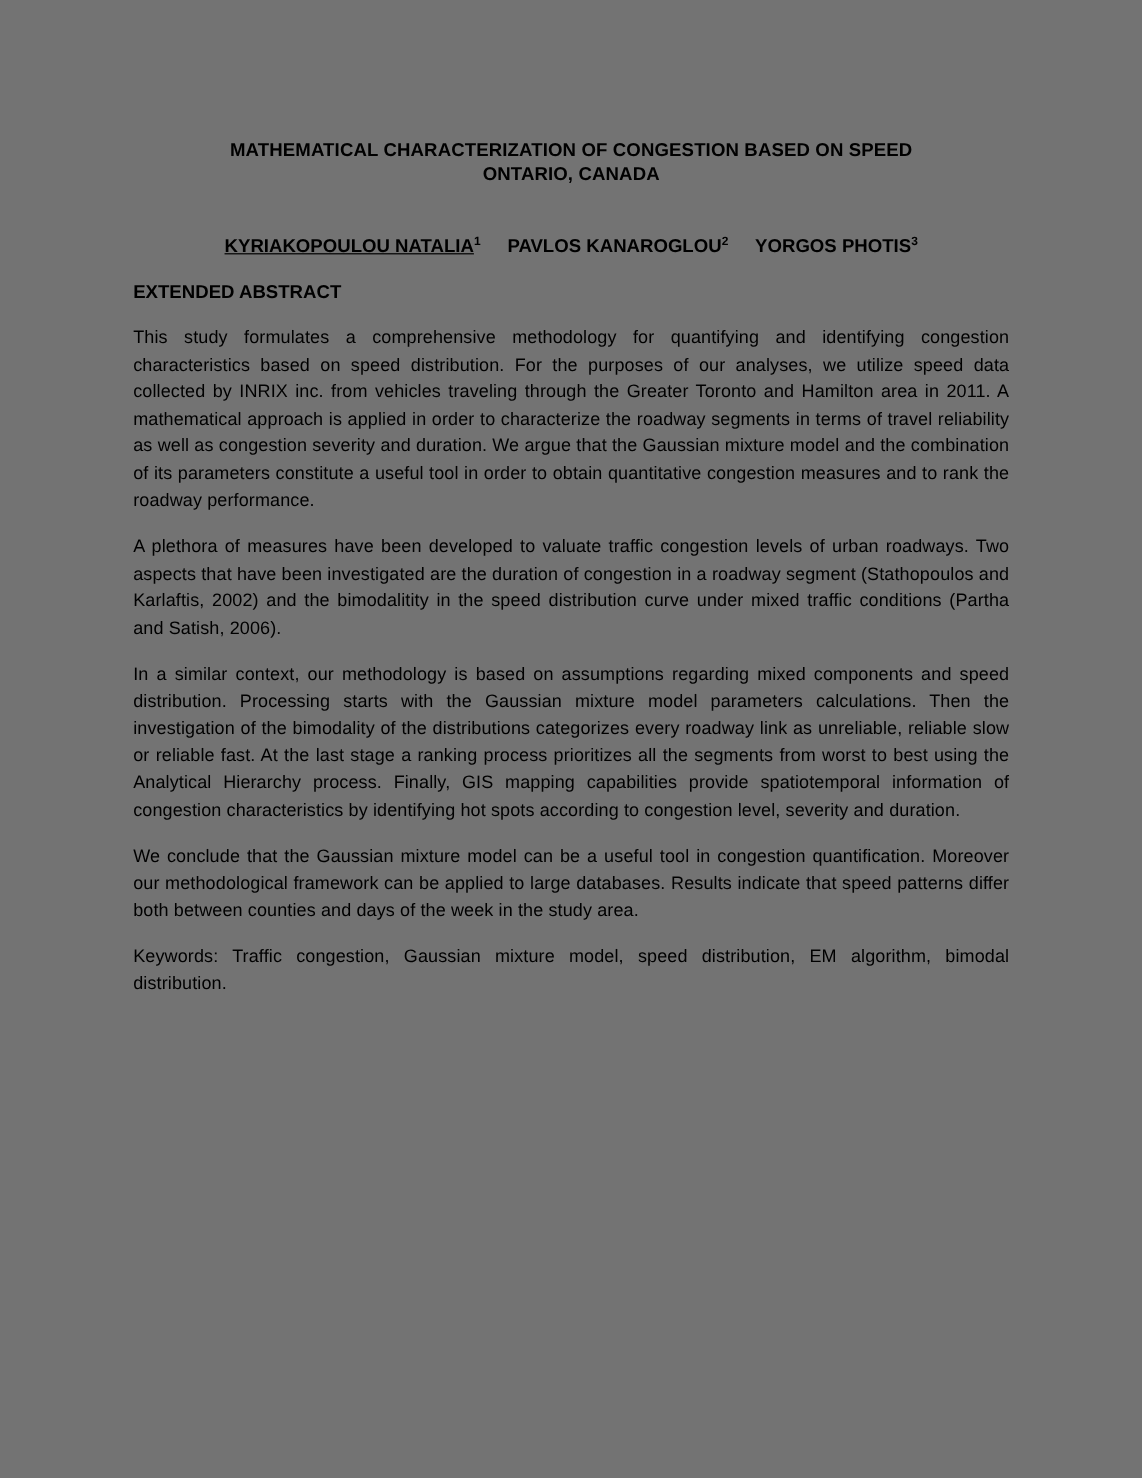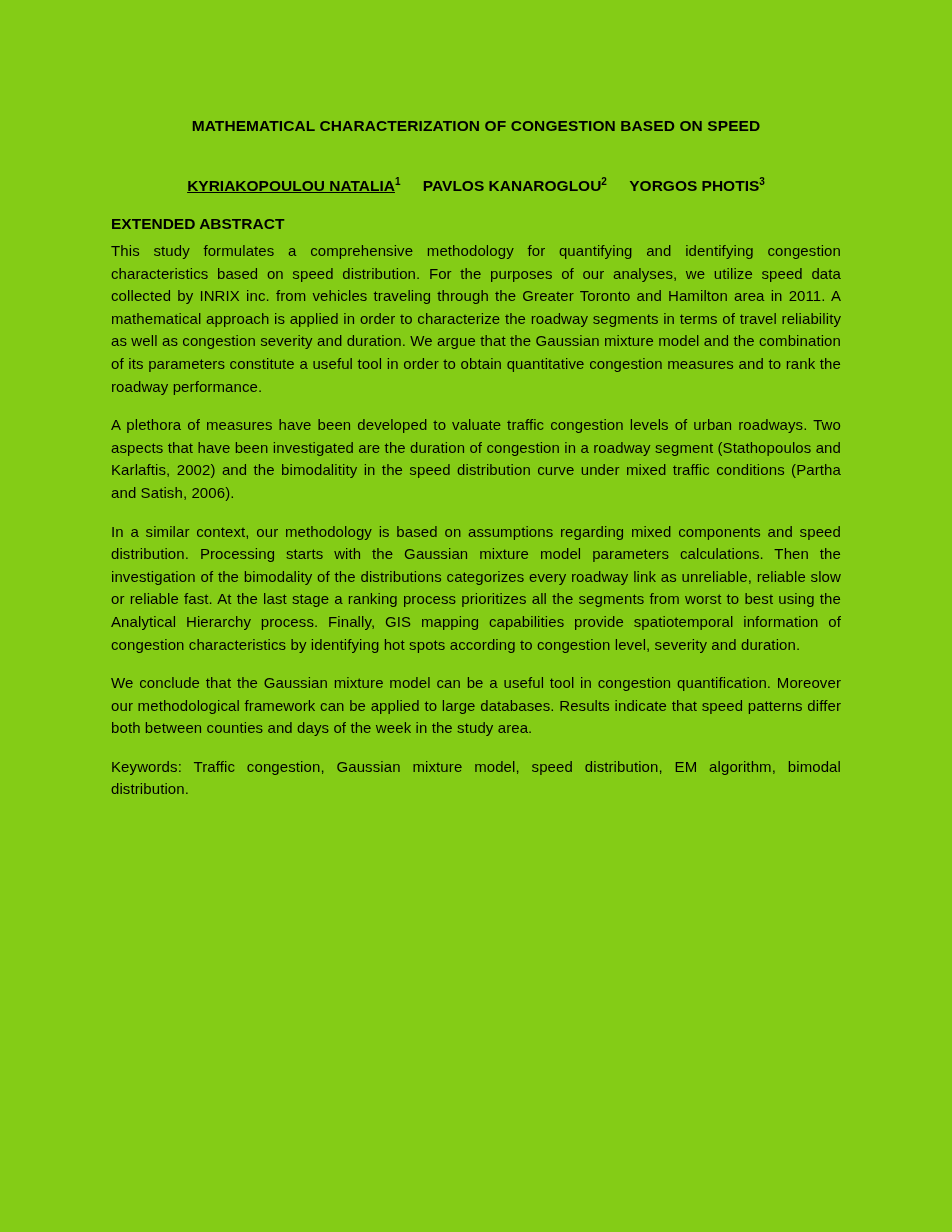--- a/index.html
+++ b/index.html
@@ -5,21 +5,21 @@
   html, body {
     margin: 0;
     padding: 0;
     background: #ffffff;
   }
   .page {
     position: relative;
     width: 952px;
     min-height: 1232px;
     box-sizing: border-box;
-    background: #84cc16;
+    background: #737373;
     color: #000000;
     font-family: "Liberation Sans", "DejaVu Sans", sans-serif;
     padding-top: 116px;
     overflow: hidden;
   }
   .content {
     width: 730px;
     margin: 0 auto;
   }
   .paper-title {
@@ -59,31 +59,32 @@
     font-size: 15.5px;
     line-height: 20px;
   }
   .body-par {
     margin: 16px 0 0 0;
     font-size: 15px;
     line-height: 22.6px;
     text-align: justify;
     letter-spacing: 0.1px;
   }
-  .body-par.first { margin-top: 6px; }
+  .body-par.first { margin-top: 17px; }
   .kw-label { font-weight: normal; }
 </style>
 </head>
 <body>
 
 <div class="page">
   <div class="content">
 
     <div class="paper-title">
       <div class="title-line">MATHEMATICAL CHARACTERIZATION OF CONGESTION BASED ON SPEED</div>
+      <div class="title-line">ONTARIO, CANADA</div>
     </div>
 
     <div class="authors-line">
       <span class="author"><span class="u">KYRIAKOPOULOU NATALIA</span><sup class="sc">1</sup></span>
       <span class="author"><span>PAVLOS KANAROGLOU</span><sup class="sc">2</sup></span>
       <span class="author"><span>YORGOS PHOTIS</span><sup class="sc">3</sup></span>
     </div>
 
 
 

